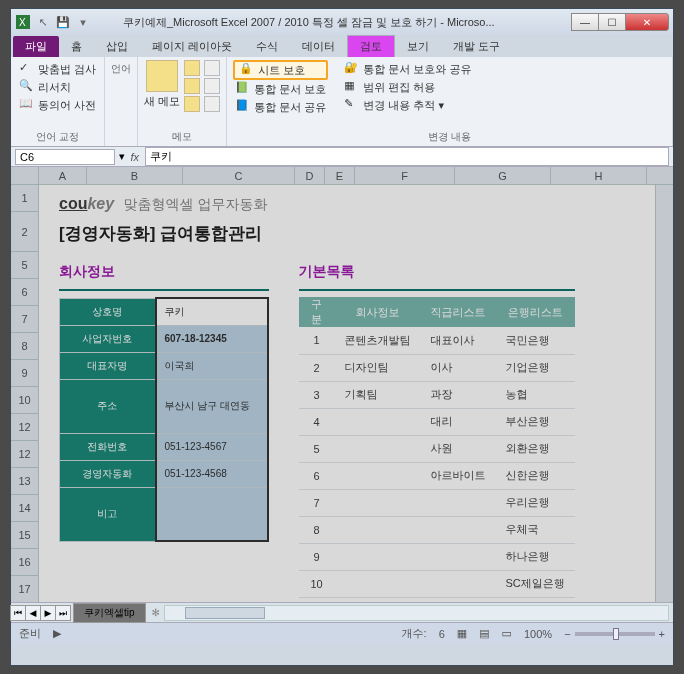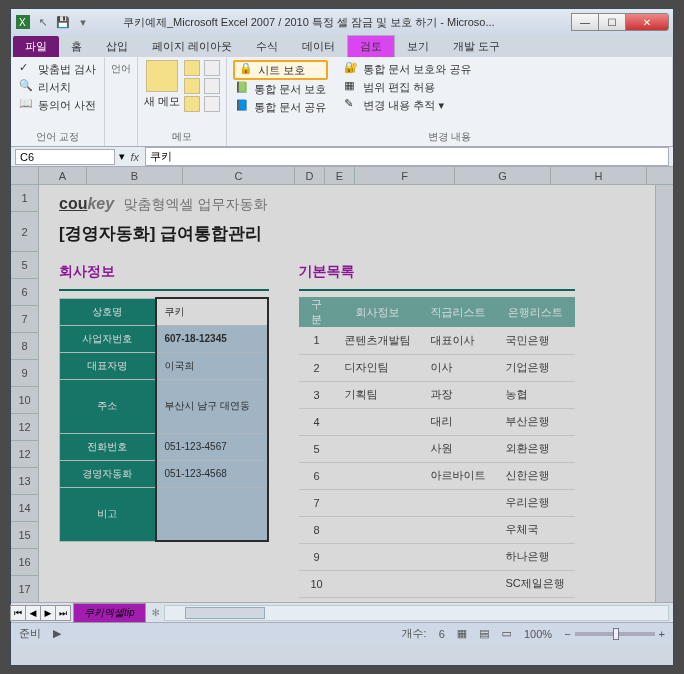--- a/index.html
+++ b/index.html
@@ -48,21 +48,21 @@
 .info-table .label { background: #1a8a7a; color: #fff; width: 96px; text-align: center; }
 .info-table .val { background: #bcd4e6; width: 112px; color: #333; }
 .list-table { border-collapse: collapse; font-size: 11px; }
 .list-table th { background: #7ab8b0; color: #fff; height: 22px; padding: 0 10px; font-weight: normal; }
 .list-table td { border-bottom: 1px solid #e0e6ea; height: 27px; padding: 0 10px; color: #444; }
 .list-table td:first-child { text-align: center; width: 36px; }
 .vscroll { position: absolute; right: 0; top: 18px; width: 18px; bottom: 0; background: #e5ecf2; border-left: 1px solid #bcc; }
 .sheet-tabs { height: 20px; background: #dbe3ea; display: flex; align-items: center; font-size: 10px; border-top: 1px solid #aab; }
 .tab-nav { display: flex; }
 .tab-nav div { width: 16px; height: 16px; border: 1px solid #999; margin-left: -1px; background: #eef2f6; text-align: center; line-height: 14px; font-size: 9px; }
-.sheet-tab { background: #a21caf; padding: 2px 10px; border: 1px solid #999; margin-left: 2px; font-style: italic; }
+.sheet-tab { background: #737373; padding: 2px 10px; border: 1px solid #999; margin-left: 2px; }
 .hscroll { flex: 1; height: 16px; background: #e5ecf2; border: 1px solid #bcc; margin: 0 4px; position: relative; }
 .hscroll-thumb { position: absolute; left: 20px; width: 80px; top: 1px; bottom: 1px; background: #cfd8e0; border: 1px solid #9ab; }
 .statusbar { height: 22px; background: #cfd8e6; border-top: 1px solid #aab; display: flex; align-items: center; font-size: 11px; color: #555; padding: 0 8px; gap: 12px; }
 .statusbar .spacer { flex: 1; }
 .zoom { display: flex; align-items: center; gap: 4px; }
 .zoom-track { width: 80px; height: 4px; background: #aab; position: relative; }
 .zoom-thumb { position: absolute; left: 38px; top: -4px; width: 6px; height: 12px; background: #eef; border: 1px solid #778; }
 .col-A{width:28px}.col-B{width:48px}.col-C{width:96px}.col-D{width:112px}.col-E{width:30px}.col-F{width:30px}.col-G{width:100px}.col-H{width:96px}.col-I{width:96px}
 .row-headers .rh-big{height:40px;line-height:40px}
 svg { display: block; }

